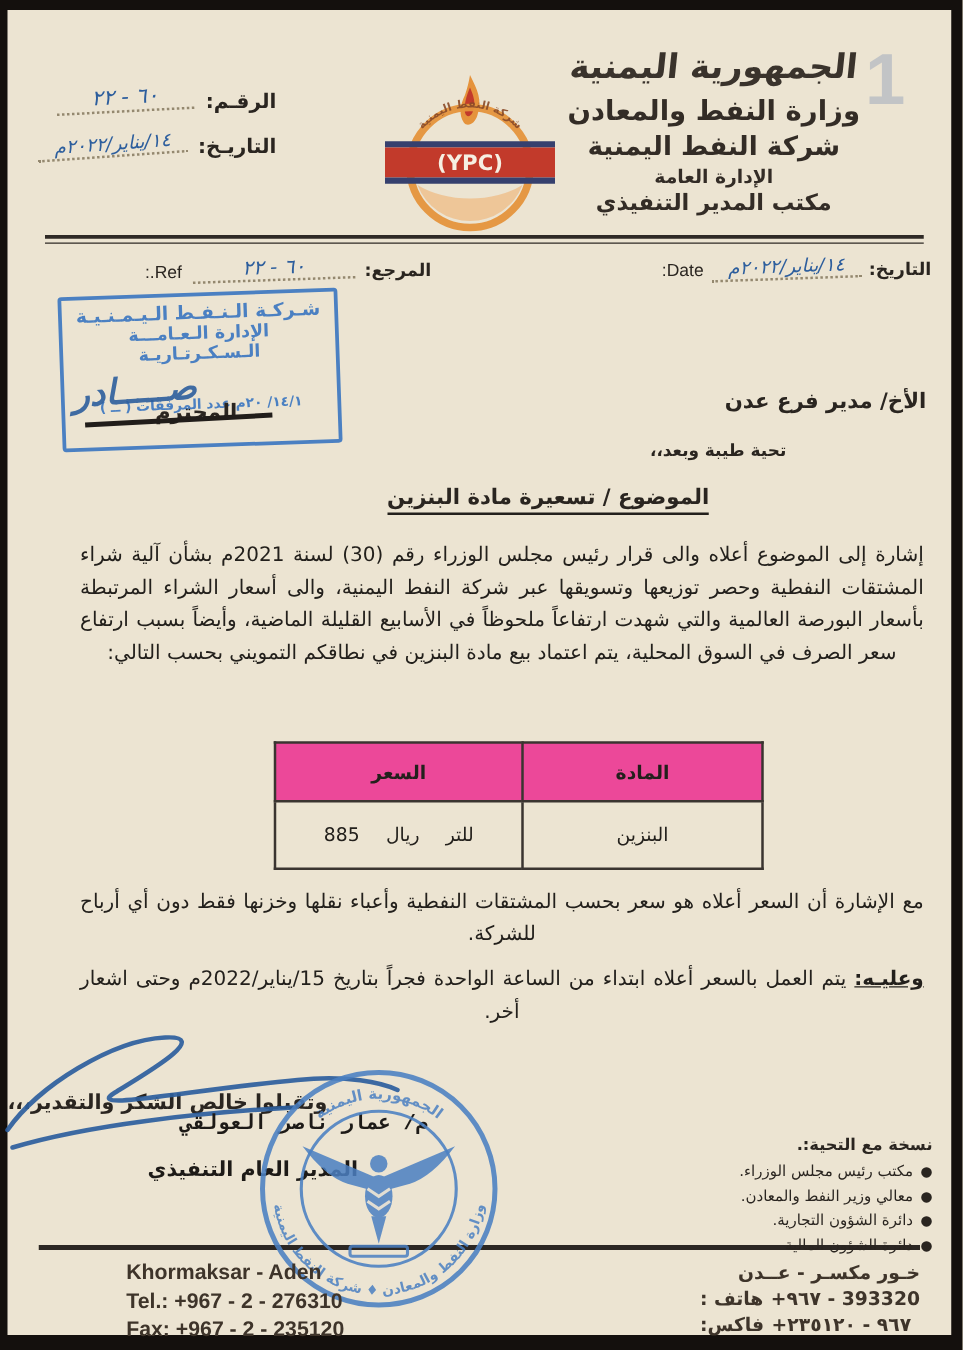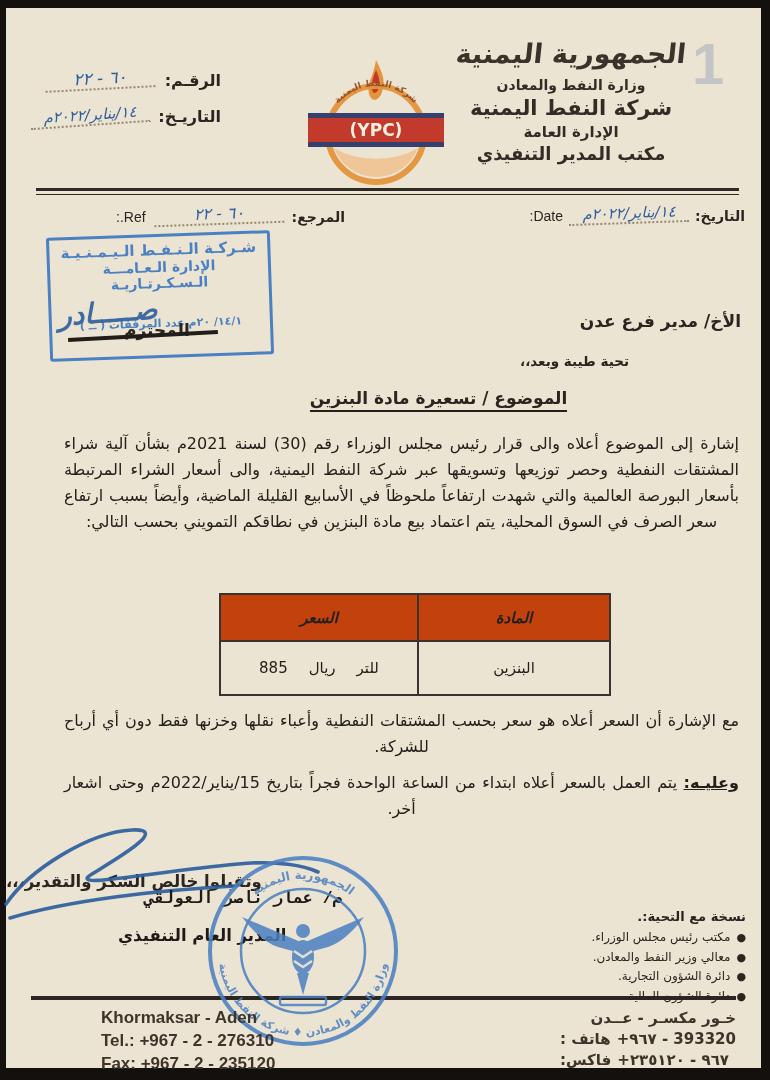--- a/index.html
+++ b/index.html
@@ -25,21 +25,21 @@
   
   .sec-stamp{left:42px;top:226px;width:224px;height:124px;border:3px solid #4b80c2;border-radius:3px;
              transform:rotate(-2deg);color:#4b80c2;text-align:center;direction:rtl;padding-top:4px;box-sizing:border-box;}
   .sec-stamp div{font-weight:bold;}
   
   .para{left:58px;right:22px;text-align:justify;text-align-last:center;direction:rtl;
         font-size:16px;line-height:26px;color:#23201c;}
   
   table.price{border-collapse:collapse;direction:rtl;}
   table.price td,table.price th{border:2.5px solid #3a3430;text-align:center;color:#23201c;font-size:15px;}
-  table.price th{background:#c2410c;font-weight:bold;height:43px;font-style:italic;}
+  table.price th{background:#ec4899;font-weight:bold;height:43px;}
   table.price td{height:50px;font-weight:normal;}
   .tok{display:inline-flex;direction:ltr;gap:21px;justify-content:center;}
   
   .cc{right:15px;top:901px;width:235px;direction:rtl;color:#2a2520;text-align:right;}
   .cc .t{font-weight:bold;font-size:13px;margin-bottom:4px;padding-left:8px;}
   .cc .i{font-size:12px;line-height:19.5px;}
   .cc .b{margin-left:6px;font-size:11px;}
   .footer-divider{left:25px;right:25px;top:988px;height:4px;background:#2c2723;}
   .f-en{left:95px;top:998px;font-family:"Liberation Sans",sans-serif;font-weight:bold;
         font-size:17px;line-height:23px;color:#3e342a;}
@@ -50,21 +50,21 @@
 </style>
 </head>
 <body>
 
 <div class="paper">
 
   <div class="abs watermark" style="left:686px;top:22px;">1</div>
 
   <div class="abs hdr-right">
     <div class="calli">الجمهورية اليمنية</div>
-    <div class="hdr-line" style="font-size:14px;margin-top:8px;">وزارة النفط والمعادن</div>
+    <div class="hdr-line" style="font-size:22px;margin-top:8px;">وزارة النفط والمعادن</div>
     <div class="hdr-line" style="font-size:21px;margin-top:3px;">شركة النفط اليمنية</div>
     <div class="hdr-line" style="font-size:15px;margin-top:3px;">الإدارة العامة</div>
     <div class="hdr-line" style="font-size:18px;margin-top:2px;">مكتب المدير التنفيذي</div>
   </div>
 
   <svg class="abs" style="left:298px;top:50px;" width="144" height="132" viewBox="0 0 144 132">
     <defs>
       <path id="arcTop" d="M 22 78 A 50 50 0 0 1 122 78"></path>
     </defs>
 

